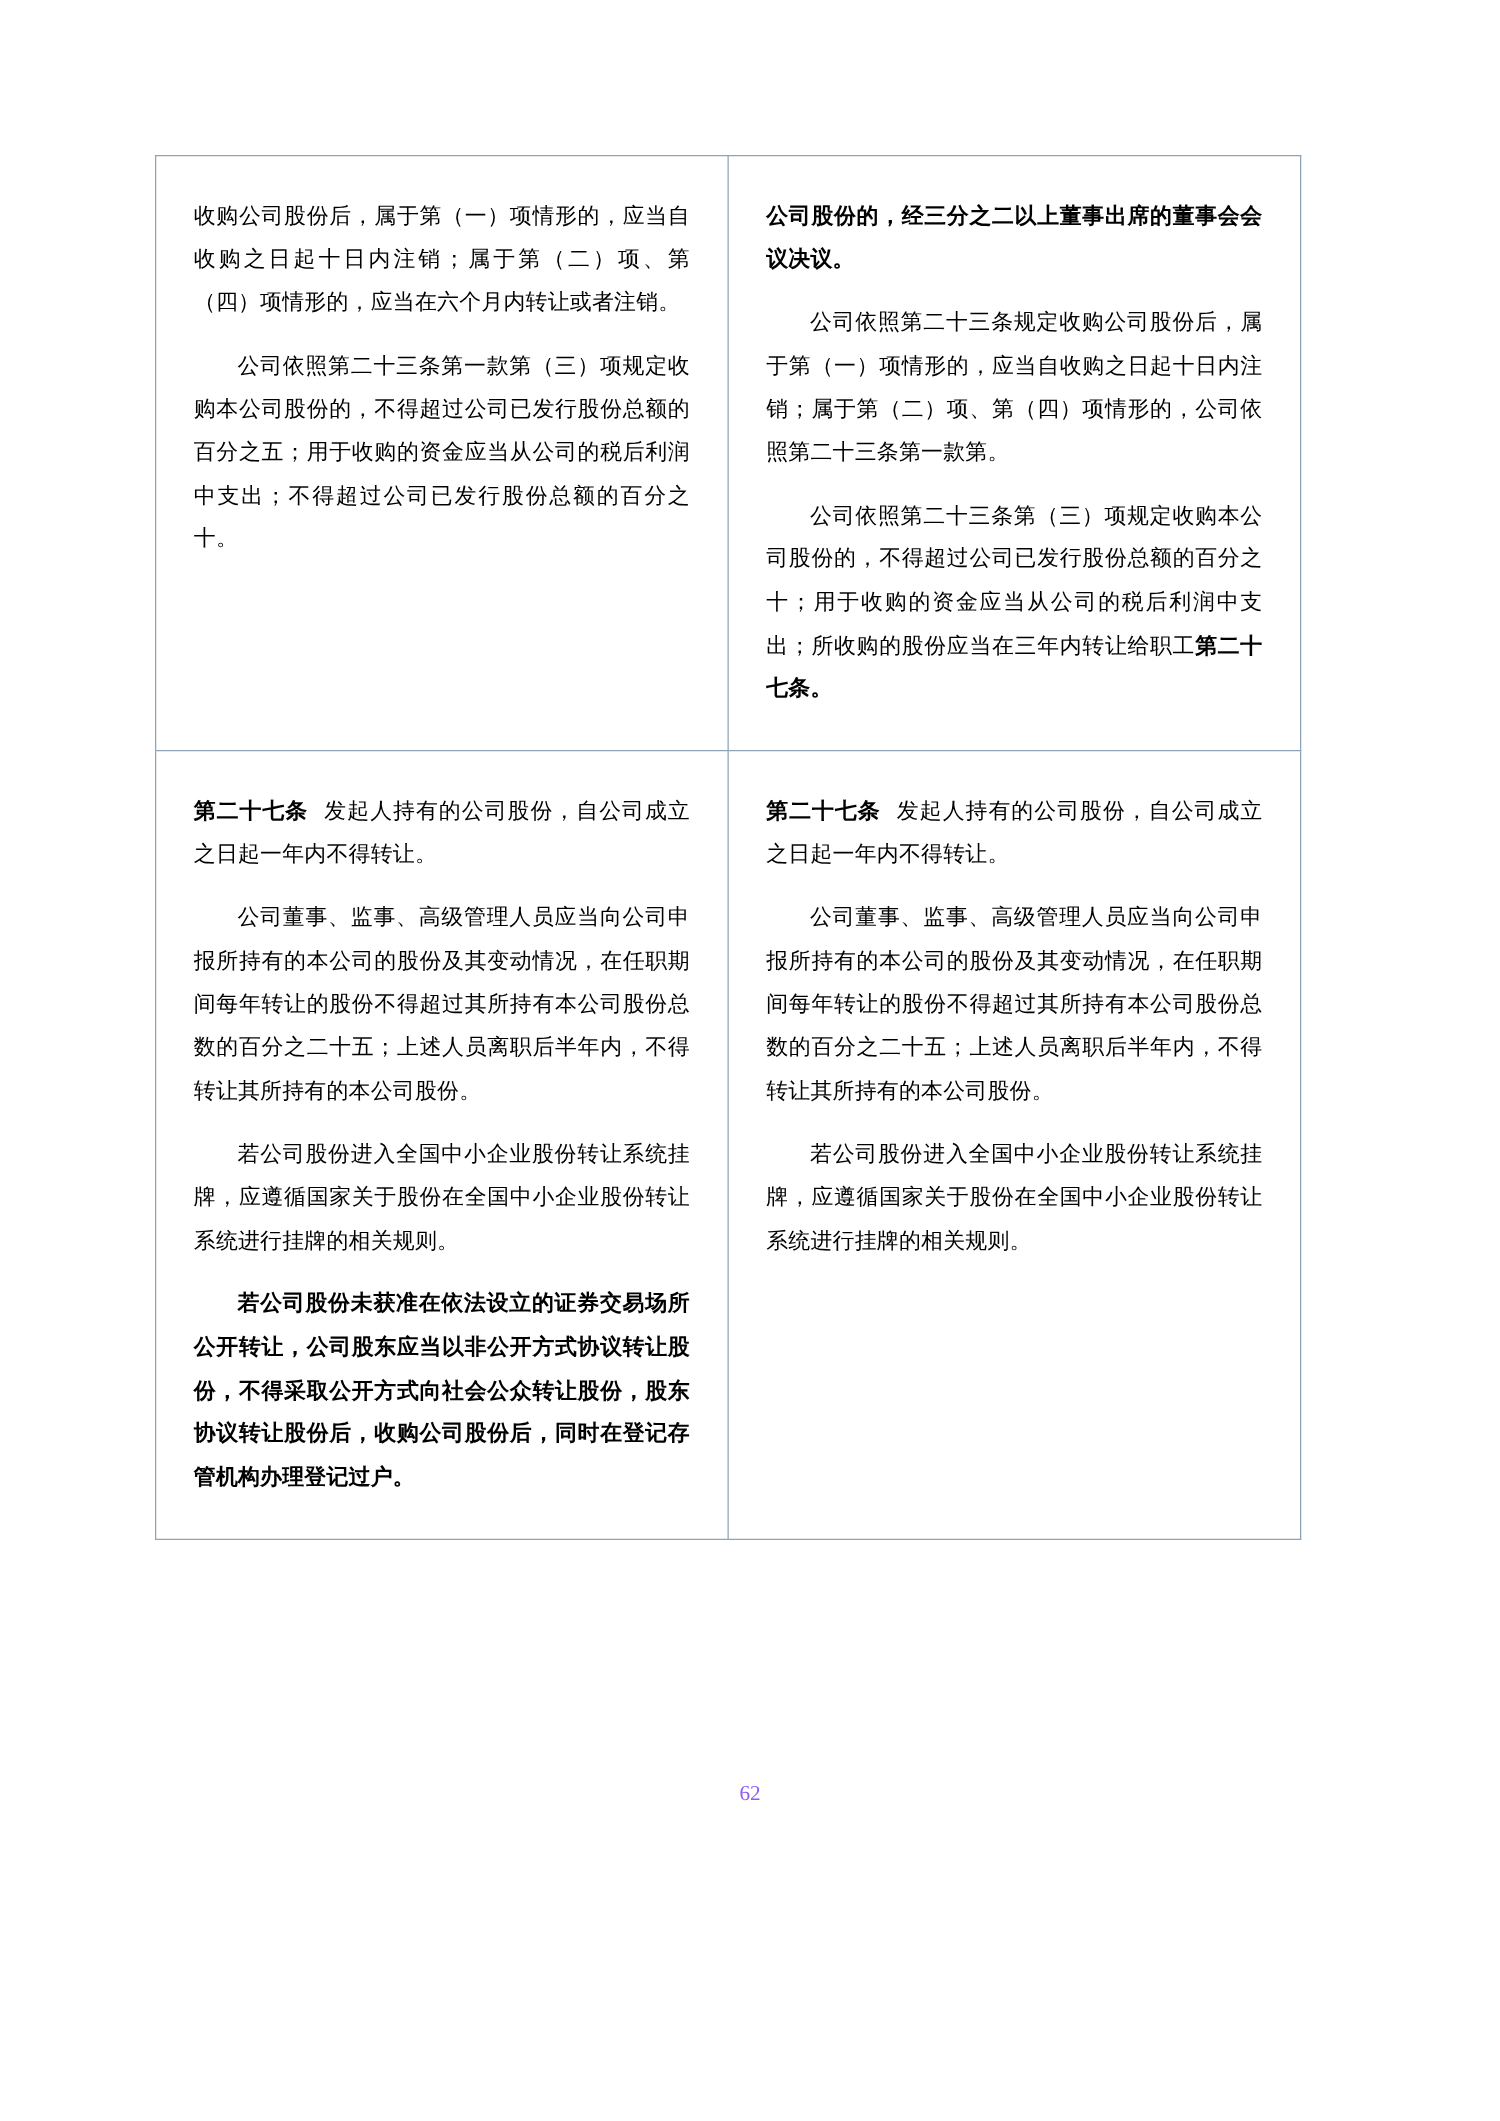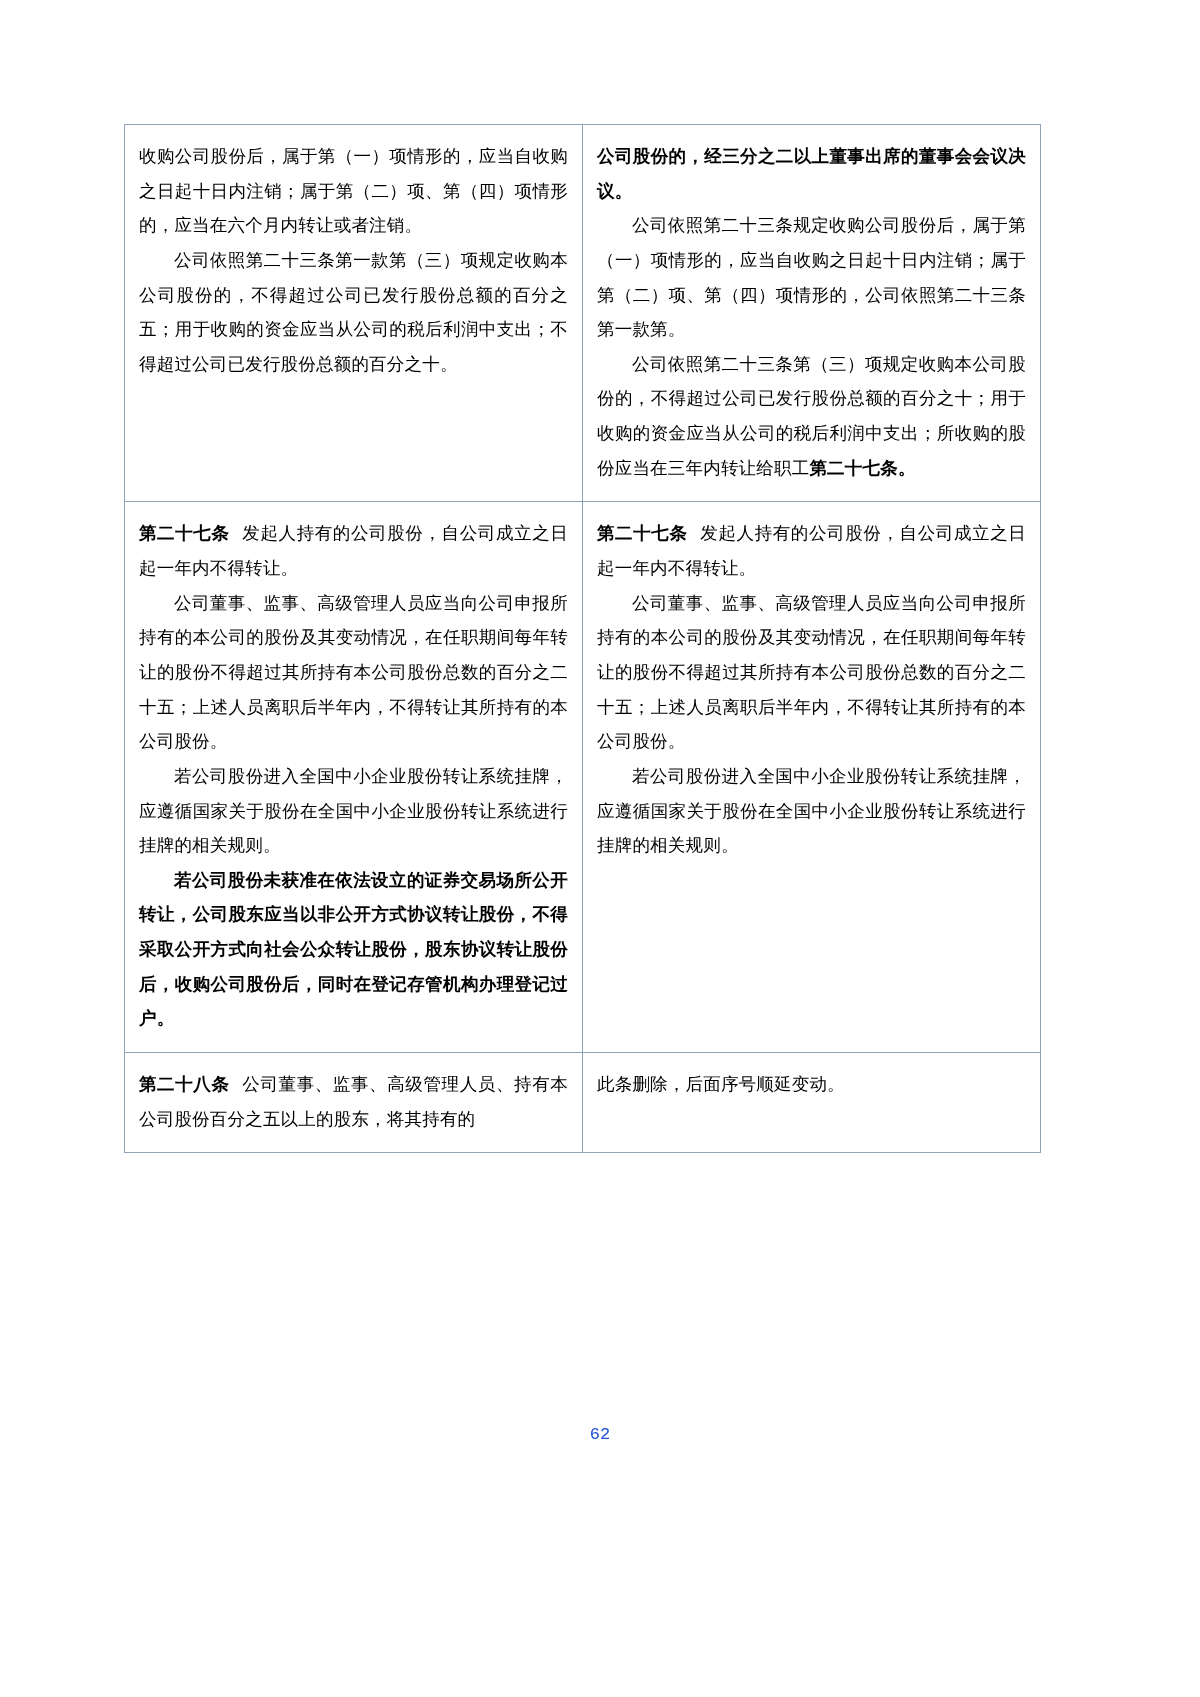--- a/index.html
+++ b/index.html
@@ -37,21 +37,21 @@
     font-size: 17.5px;
     line-height: 1.98;
     letter-spacing: 0.2px;
     text-align: justify;
     text-justify: inter-ideograph;
   }
   .col-left { width: 429px; }
   .col-right { width: 429px; font-family: Liberation Serif, serif; }
 
   p.para {
-    margin: 0;
+    margin: 16px;
     text-indent: 2em;
   }
   p.para.noindent {
     text-indent: 0;
   }
   p.para.b {
     font-weight: bold;
   }
   .art {
     font-weight: bold;
@@ -60,22 +60,22 @@
     display: inline-block;
     width: 0.7em;
   }
   .page-number {
     position: absolute;
     left: 0;
     top: 1425px;
     width: 1200px;
     text-align: center;
     font-size: 17px;
-    font-family: Liberation Mono, monospace;
-    color: #1d4ed8;
+    font-family: Liberation Serif, serif;
+    color: #8b5cf6;
   }
 </style>
 </head>
 <body>
 
 <div class="page">
   <table class="doc-table">
     <tbody>
       <tr>
         <td class="col-left">
@@ -94,25 +94,17 @@
           <p class="para">公司董事、监事、高级管理人员应当向公司申报所持有的本公司的股份及其变动情况，在任职期间每年转让的股份不得超过其所持有本公司股份总数的百分之二十五；上述人员离职后半年内，不得转让其所持有的本公司股份。</p>
           <p class="para">若公司股份进入全国中小企业股份转让系统挂牌，应遵循国家关于股份在全国中小企业股份转让系统进行挂牌的相关规则。</p>
           <p class="para b">若公司股份未获准在依法设立的证券交易场所公开转让，公司股东应当以非公开方式协议转让股份，不得采取公开方式向社会公众转让股份，股东协议转让股份后，收购公司股份后，同时在登记存管机构办理登记过户。</p>
         </td>
         <td class="col-right">
           <p class="para noindent"><span class="art">第二十七条</span><span class="art-sp"></span><span>发起人持有的公司股份，自公司成立之日起一年内不得转让。</span></p>
           <p class="para">公司董事、监事、高级管理人员应当向公司申报所持有的本公司的股份及其变动情况，在任职期间每年转让的股份不得超过其所持有本公司股份总数的百分之二十五；上述人员离职后半年内，不得转让其所持有的本公司股份。</p>
           <p class="para">若公司股份进入全国中小企业股份转让系统挂牌，应遵循国家关于股份在全国中小企业股份转让系统进行挂牌的相关规则。</p>
         </td>
       </tr>
-      <tr>
-        <td class="col-left">
-          <p class="para noindent"><span class="art">第二十八条</span><span class="art-sp"></span><span>公司董事、监事、高级管理人员、持有本公司股份百分之五以上的股东，将其持有的</span></p>
-        </td>
-        <td class="col-right">
-          <p class="para noindent">此条删除，后面序号顺延变动。</p>
-        </td>
-      </tr>
     </tbody>
   </table>
 
   <div class="page-number">62</div>
 </div>
 
 </body></html>

